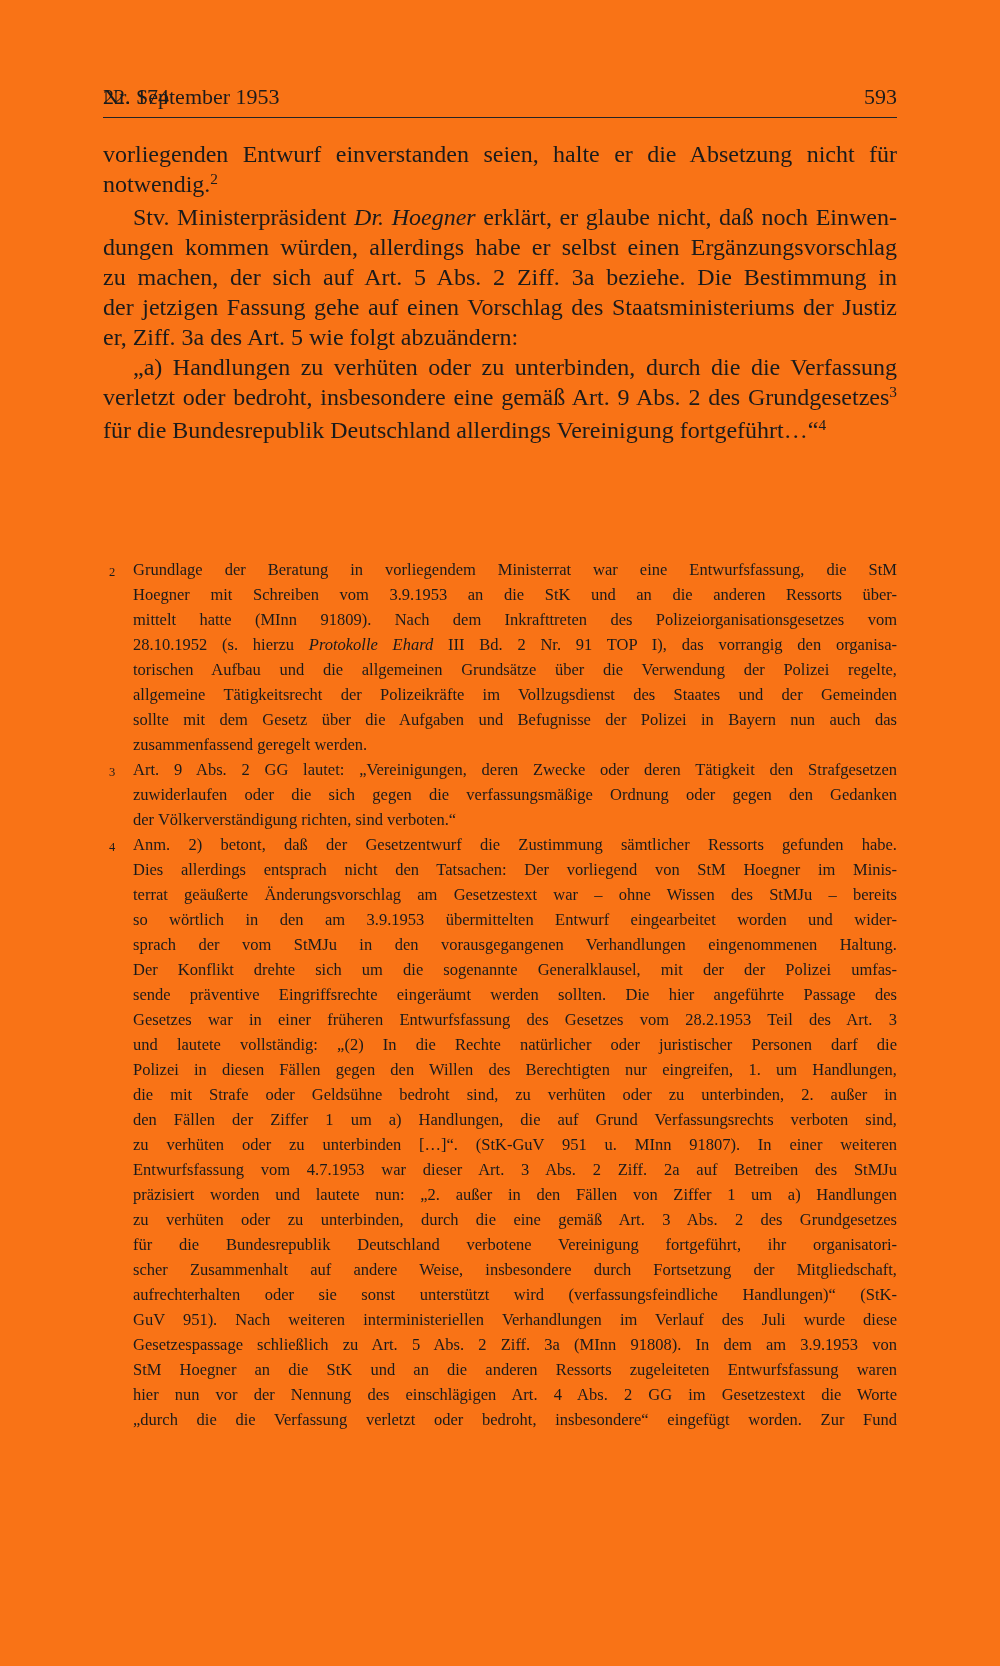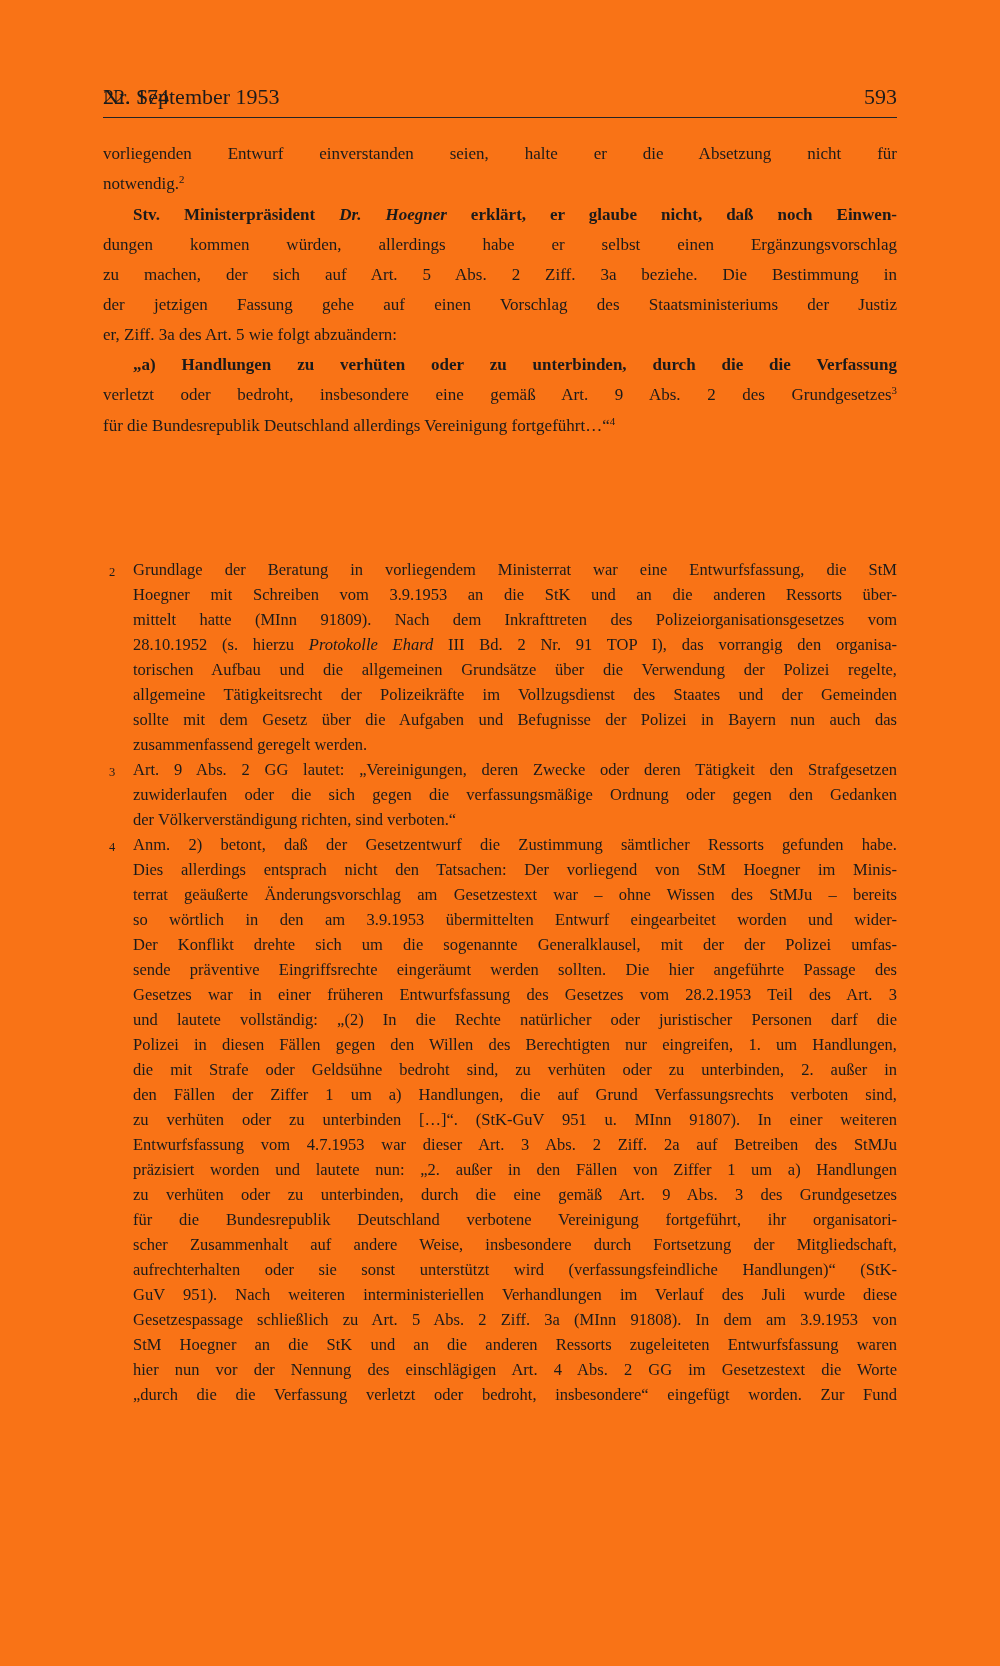--- a/index.html
+++ b/index.html
@@ -21,37 +21,37 @@
   .header-date  { position: absolute; left: 0; right: 0; top: 0; }
   .page-number  { position: absolute; right: 0; top: 0; }
   .header-rule {
     position: absolute;
     top: 117px; left: 103px; width: 794px;
     border-top: 1.6px solid #242424;
   }
   .main-text {
     position: absolute;
     top: 139px; left: 103px; width: 794px;
-    font-size: 17px; line-height: 30px;
+    font-size: 24px; line-height: 30px;
   }
   .footnotes {
     position: absolute;
     top: 557px; left: 103px; width: 794px;
     font-size: 16.5px; line-height: 25px;
   }
   .footnote { display: flex; align-items: flex-start; }
   .fn-marker {
     flex: 0 0 30px; width: 30px; box-sizing: border-box;
     padding-left: 6px; padding-top: 3px;
     font-size: 12.5px; line-height: 25px;
   }
   .fn-lines { flex: 1 1 auto; min-width: 0; }
   .line { text-align: justify; text-align-last: justify; }
   .line.end { text-align-last: left; }
-  .line.indent { text-indent: 30px; font-weight: bold; }
+  .line.indent { text-indent: 30px; }
   .seg-normal { font-style: normal; }
   .seg-italic { font-style: italic; }
   .seg-sup {
     font-size: 64%;
     position: relative; top: -0.52em;
   }
 </style>
 </head>
 <body>
 
@@ -106,31 +106,32 @@
           <div class="line end"><span class="seg-normal">der Völkerverständigung richten, sind verboten.“</span></div>
         </div>
     </div>
     <div class="footnote">
       <span class="fn-marker">4</span>
       <div class="fn-lines">
           <div class="line"><span class="seg-normal">Anm. 2) betont, daß der Gesetzentwurf die Zustimmung sämtlicher Ressorts gefunden habe.</span></div>
           <div class="line"><span class="seg-normal">Dies allerdings entsprach nicht den Tatsachen: Der vorliegend von StM Hoegner im Minis-</span></div>
           <div class="line"><span class="seg-normal">terrat geäußerte Änderungsvorschlag am Gesetzestext war – ohne Wissen des StMJu – bereits</span></div>
           <div class="line"><span class="seg-normal">so wörtlich in den am 3.9.1953 übermittelten Entwurf eingearbeitet worden und wider-</span></div>
+          <div class="line"><span class="seg-normal">sprach der vom StMJu in den vorausgegangenen Verhandlungen eingenommenen Haltung.</span></div>
           <div class="line"><span class="seg-normal">Der Konflikt drehte sich um die sogenannte Generalklausel, mit der der Polizei umfas-</span></div>
           <div class="line"><span class="seg-normal">sende präventive Eingriffsrechte eingeräumt werden sollten. Die hier angeführte Passage des</span></div>
           <div class="line"><span class="seg-normal">Gesetzes war in einer früheren Entwurfsfassung des Gesetzes vom 28.2.1953 Teil des Art. 3</span></div>
           <div class="line"><span class="seg-normal">und lautete vollständig: „(2) In die Rechte natürlicher oder juristischer Personen darf die</span></div>
           <div class="line"><span class="seg-normal">Polizei in diesen Fällen gegen den Willen des Berechtigten nur eingreifen, 1. um Handlungen,</span></div>
           <div class="line"><span class="seg-normal">die mit Strafe oder Geldsühne bedroht sind, zu verhüten oder zu unterbinden, 2. außer in</span></div>
           <div class="line"><span class="seg-normal">den Fällen der Ziffer 1 um a) Handlungen, die auf Grund Verfassungsrechts verboten sind,</span></div>
           <div class="line"><span class="seg-normal">zu verhüten oder zu unterbinden […]“. (StK-GuV 951 u. MInn 91807). In einer weiteren</span></div>
           <div class="line"><span class="seg-normal">Entwurfsfassung vom 4.7.1953 war dieser Art. 3 Abs. 2 Ziff. 2a auf Betreiben des StMJu</span></div>
           <div class="line"><span class="seg-normal">präzisiert worden und lautete nun: „2. außer in den Fällen von Ziffer 1 um a) Handlungen</span></div>
-          <div class="line"><span class="seg-normal">zu verhüten oder zu unterbinden, durch die eine gemäß Art. 9 Abs. 3 des Grundgesetzes</span></div>
+          <div class="line"><span class="seg-normal">zu verhüten oder zu unterbinden, durch die eine gemäß Art. 3 Abs. 2 des Grundgesetzes</span></div>
           <div class="line"><span class="seg-normal">für die Bundesrepublik Deutschland verbotene Vereinigung fortgeführt, ihr organisatori-</span></div>
           <div class="line"><span class="seg-normal">scher Zusammenhalt auf andere Weise, insbesondere durch Fortsetzung der Mitgliedschaft,</span></div>
           <div class="line"><span class="seg-normal">aufrechterhalten oder sie sonst unterstützt wird (verfassungsfeindliche Handlungen)“ (StK-</span></div>
           <div class="line"><span class="seg-normal">GuV 951). Nach weiteren interministeriellen Verhandlungen im Verlauf des Juli wurde diese</span></div>
           <div class="line"><span class="seg-normal">Gesetzespassage schließlich zu Art. 5 Abs. 2 Ziff. 3a (MInn 91808). In dem am 3.9.1953 von</span></div>
           <div class="line"><span class="seg-normal">StM Hoegner an die StK und an die anderen Ressorts zugeleiteten Entwurfsfassung waren</span></div>
           <div class="line"><span class="seg-normal">hier nun vor der Nennung des einschlägigen Art. 4 Abs. 2 GG im Gesetzestext die Worte</span></div>
           <div class="line"><span class="seg-normal">„durch die die Verfassung verletzt oder bedroht, insbesondere“ eingefügt worden. Zur Fund</span></div>
         </div>
     </div>

